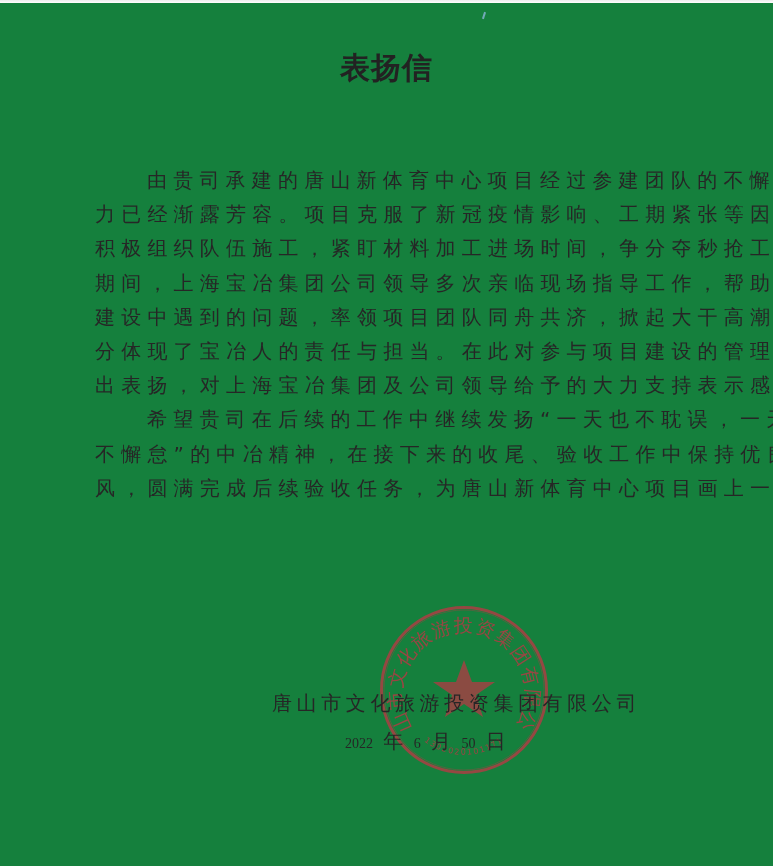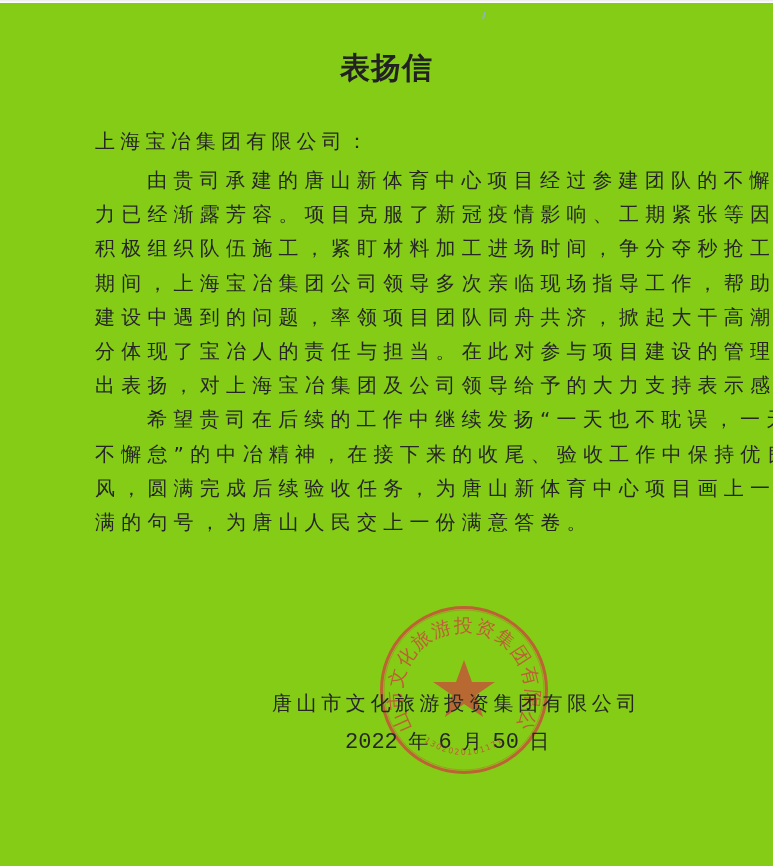--- a/index.html
+++ b/index.html
@@ -12,21 +12,21 @@
       height: 866px;
       position: relative;
       overflow: hidden;
       font-family: "DejaVu Serif", "Liberation Serif", serif;
       color: #1e1e1e;
     }
     .page {
       position: absolute;
       left: 0; top: 0;
       width: 773px; height: 866px;
-      background: #84cc16;
+      background: #15803d;
     }
     .scan-edge {
       position: absolute;
       top: 0; left: 0; right: 0;
       height: 3px;
       background: linear-gradient(#ececec, #ffffff);
     }
     .scan-mark {
       position: absolute;
       left: 483px; top: 12px;
@@ -99,45 +99,43 @@
     .date {
       position: absolute;
       left: 345px;
       top: 728px;
       font-size: 20px;
       color: #262626;
       font-family: "DejaVu Sans", "Liberation Sans", sans-serif;
       white-space: nowrap;
       word-spacing: 4px;
     }
-    .date .num { font-family: Liberation Mono, monospace; font-size: 22px; }
+    .date .num { font-family: Liberation Serif, serif; font-size: 14px; }
   </style>
 </head>
 <body>
 
 <div class="page">
   <div class="scan-edge"></div>
   <div class="scan-mark"></div>
 
   <div class="title">表扬信</div>
 
-  <div class="salutation">上海宝冶集团有限公司：</div>
 
   <div class="body-text">
     <div class="line indent">由贵司承建的唐山新体育中心项目经过参建团队的不懈努</div>
     <div class="line">力已经渐露芳容。项目克服了新冠疫情影响、工期紧张等因素，</div>
     <div class="line">积极组织队伍施工，紧盯材料加工进场时间，争分夺秒抢工期。</div>
     <div class="line">期间，上海宝冶集团公司领导多次亲临现场指导工作，帮助解决</div>
     <div class="line">建设中遇到的问题，率领项目团队同舟共济，掀起大干高潮，充</div>
     <div class="line">分体现了宝冶人的责任与担当。在此对参与项目建设的管理者提</div>
     <div class="line">出表扬，对上海宝冶集团及公司领导给予的大力支持表示感谢！</div>
     <div class="line indent">希望贵司在后续的工作中继续发扬“一天也不耽误，一天也</div>
     <div class="line">不懈怠”的中冶精神，在接下来的收尾、验收工作中保持优良作</div>
     <div class="line">风，圆满完成后续验收任务，为唐山新体育中心项目画上一个圆</div>
-    <div class="line">满的句号，为唐山人民交上一份满意答卷。</div>
   </div>
 
   <div class="stamp">
     <svg width="168" height="168" viewBox="0 0 168 168">
       <defs>
         <path id="seal-arc" d="M 30 118 A 62 62 0 1 1 138 118"></path>
         <path id="serial-arc" d="M 40 132 A 66 66 0 0 0 128 132"></path>
       </defs>
       <circle cx="84" cy="84" r="80" fill="none" stroke="rgba(220,40,70,0.35)" stroke-width="1"></circle>
       <text font-size="19" fill="rgba(220,40,70,0.78)" font-family="DejaVu Serif, serif" letter-spacing="1.5">

